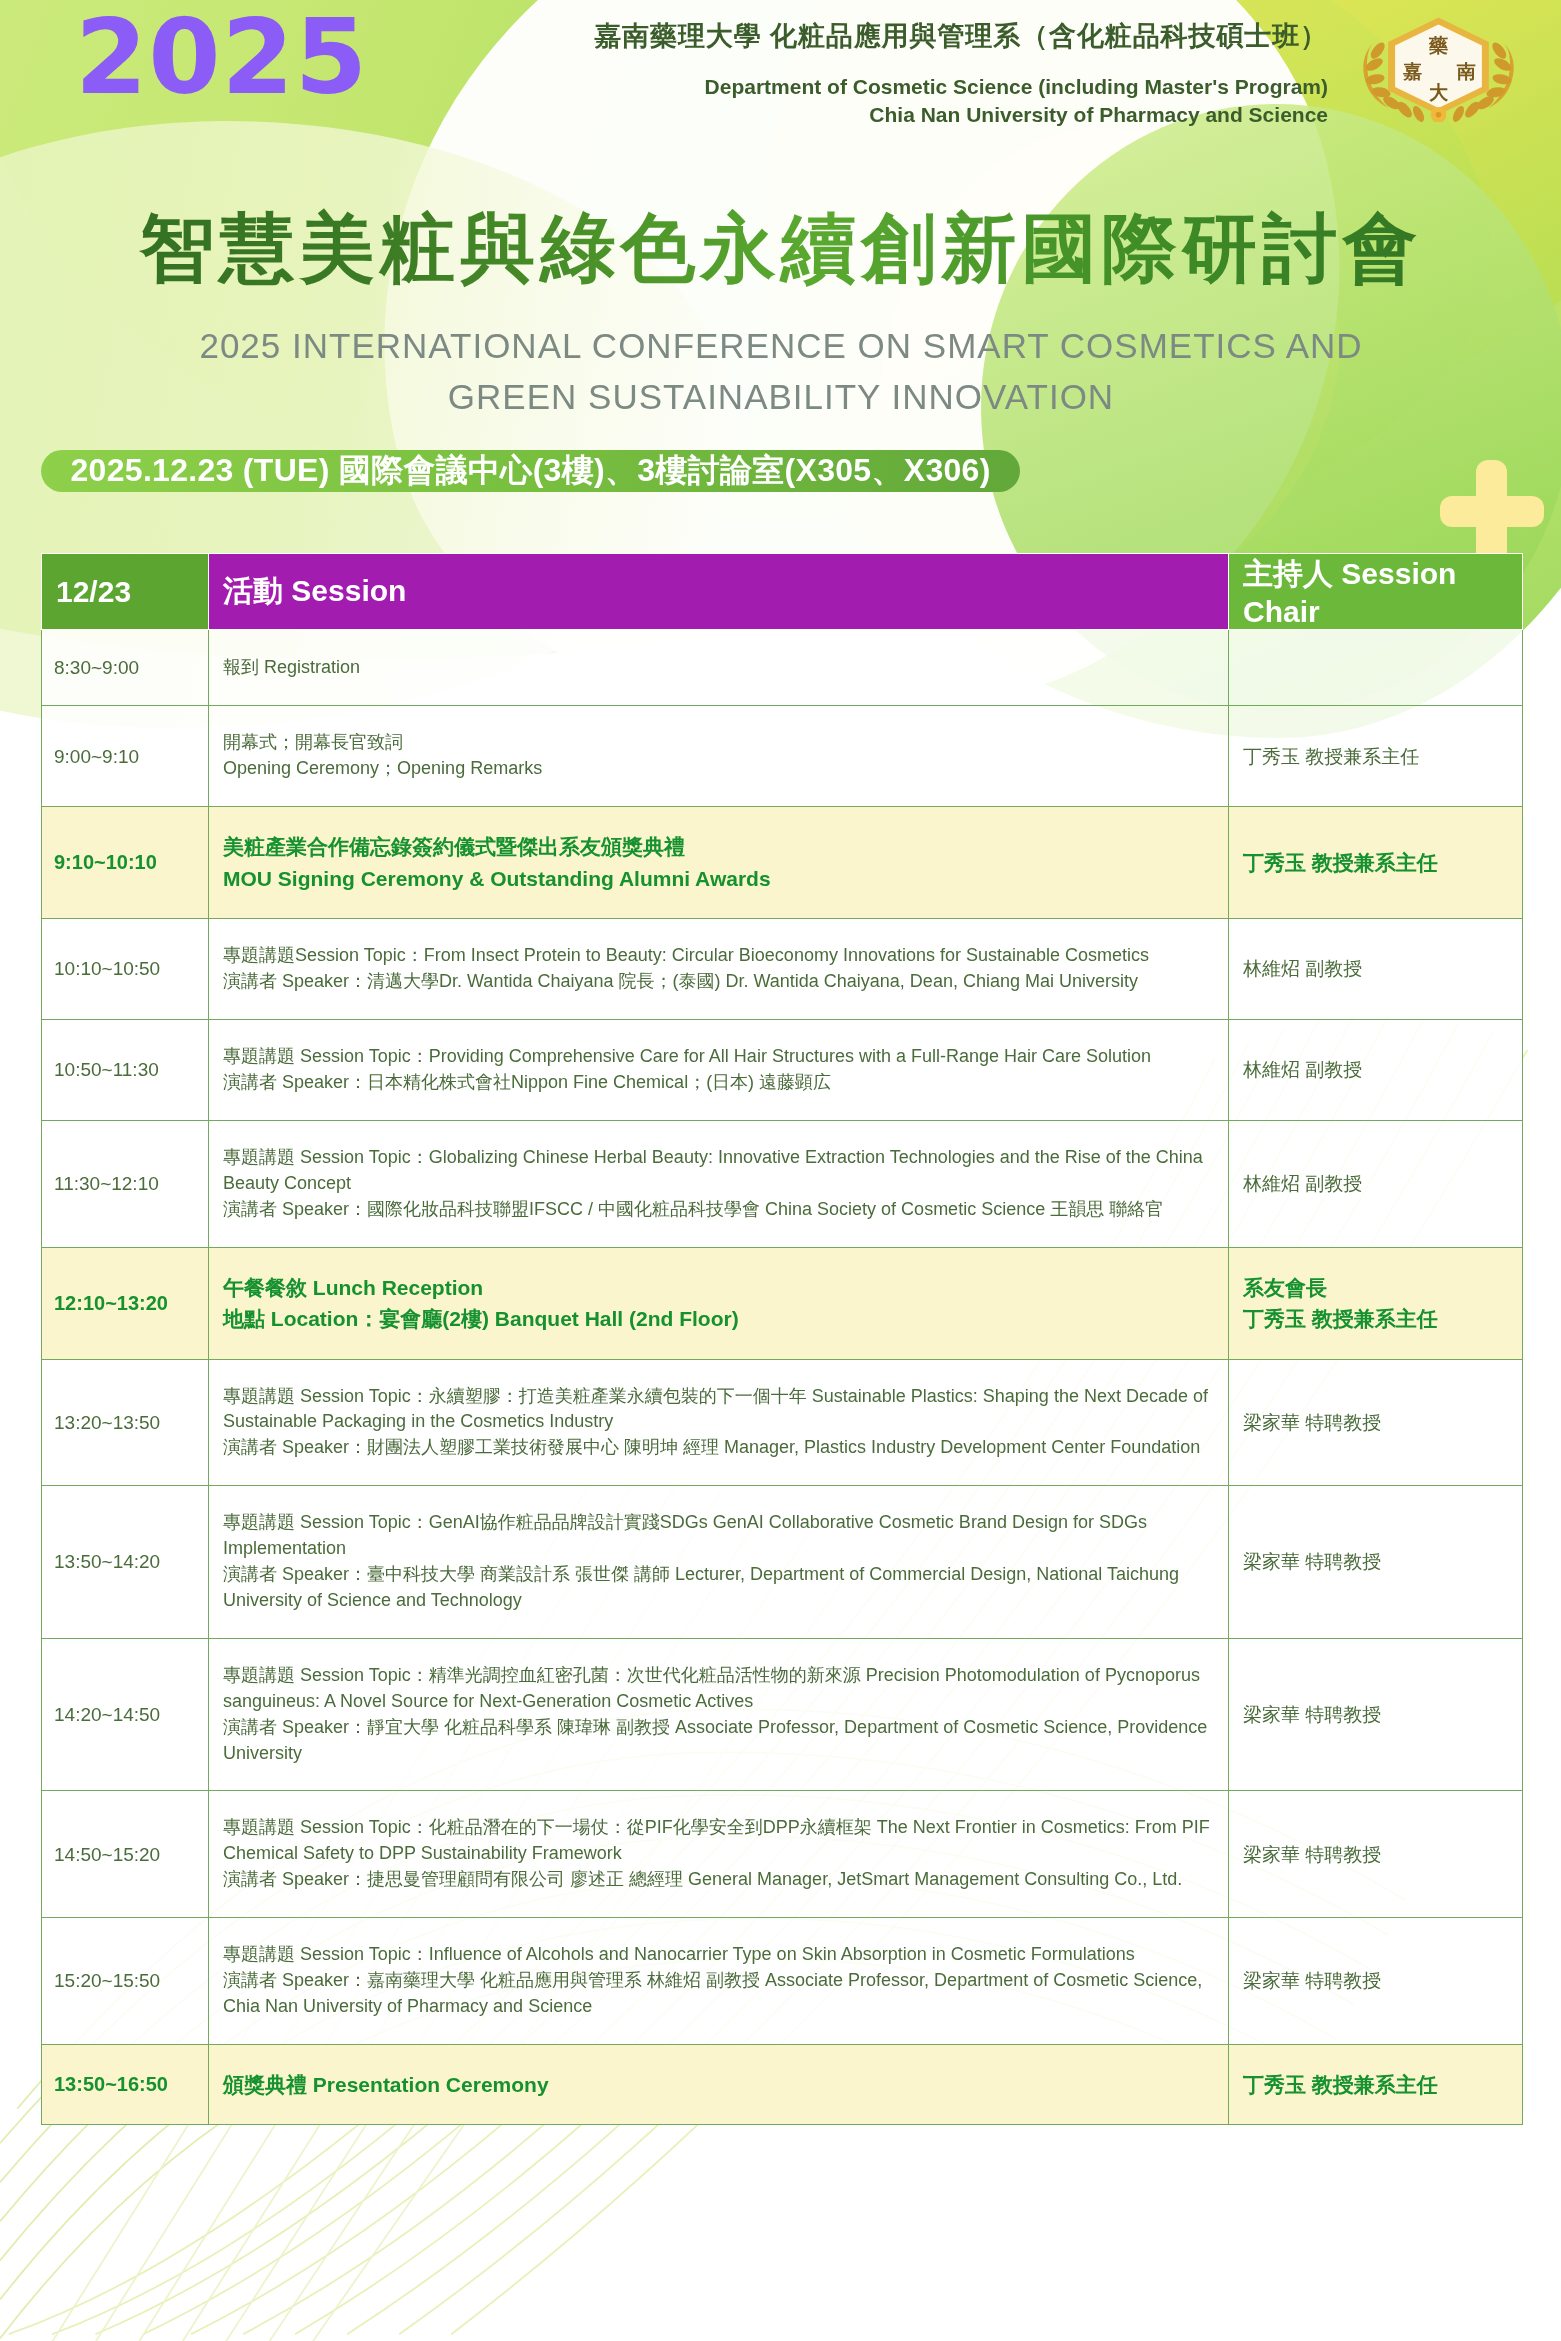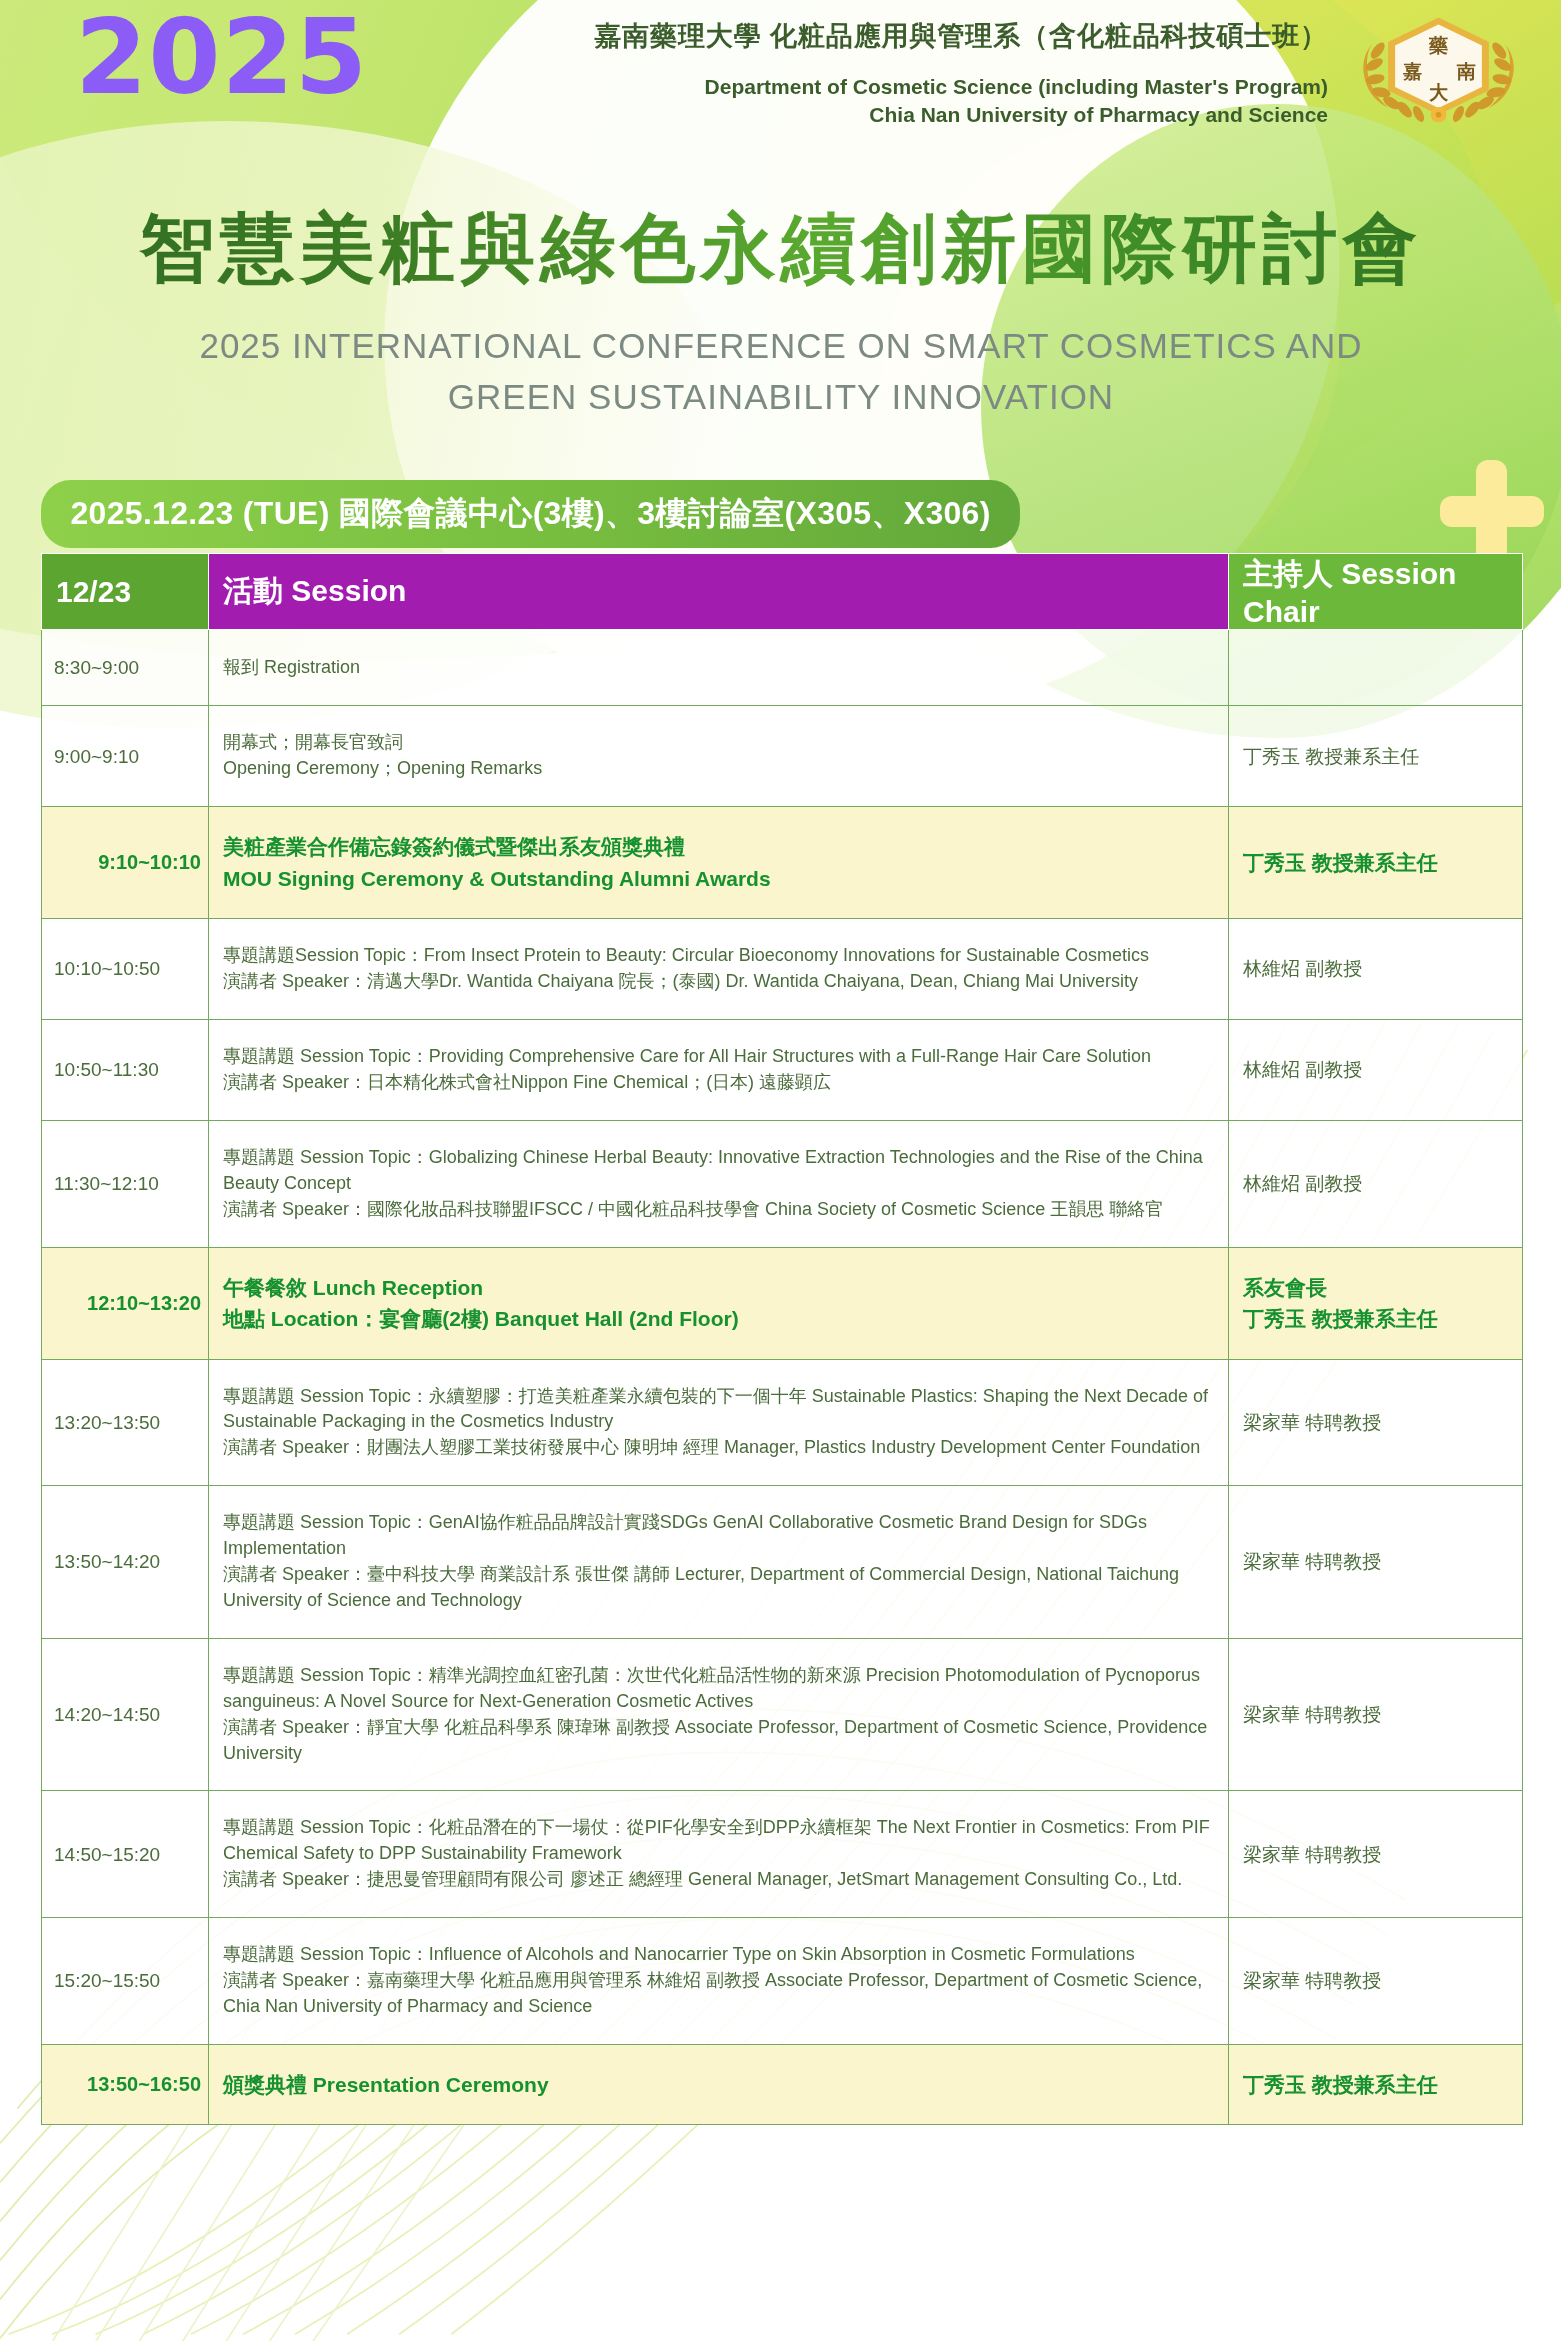--- a/index.html
+++ b/index.html
@@ -160,22 +160,22 @@
     font-size: 35px;
     font-weight: 400;
     letter-spacing: 1px;
     line-height: 1.45;
     color: #7c8a83;
   }
 
   
   .date-pill {
     position: absolute;
-    left: 41px; top: 480px;
-    height: 68px;
+    left: 41px; top: 450px;
+    height: 42px;
     padding: 0 29.5px 0 29.5px;
     display: flex;
     align-items: center;
     border-radius: 29.5px;
     background: linear-gradient(90deg, #8ed04a 0%, #79c040 48%, #62a83a 100%);
     color: #ffffff;
   }
   .date-pill-text {
     font-size: 32px;
     font-weight: 700;
@@ -228,21 +228,21 @@
   td.c-chair-cell {
     white-space: nowrap;
     font-size: 19px;
   }
 
   tr.hl td {
     background: #fbf5cd;
     color: #16912f;
     font-weight: 700;
   }
-  tr.hl td.c-time-cell { font-size: 20px; text-align: right; }
+  tr.hl td.c-time-cell { font-size: 20px; }
   tr.hl td.c-sess-cell { font-size: 21px; line-height: 1.5; }
   tr.hl td.c-chair-cell { font-size: 21px; line-height: 1.5; }
 
   .line2 { display: block; }
 </style>
 </head>
 <body>
 
 <div id="poster">
 

